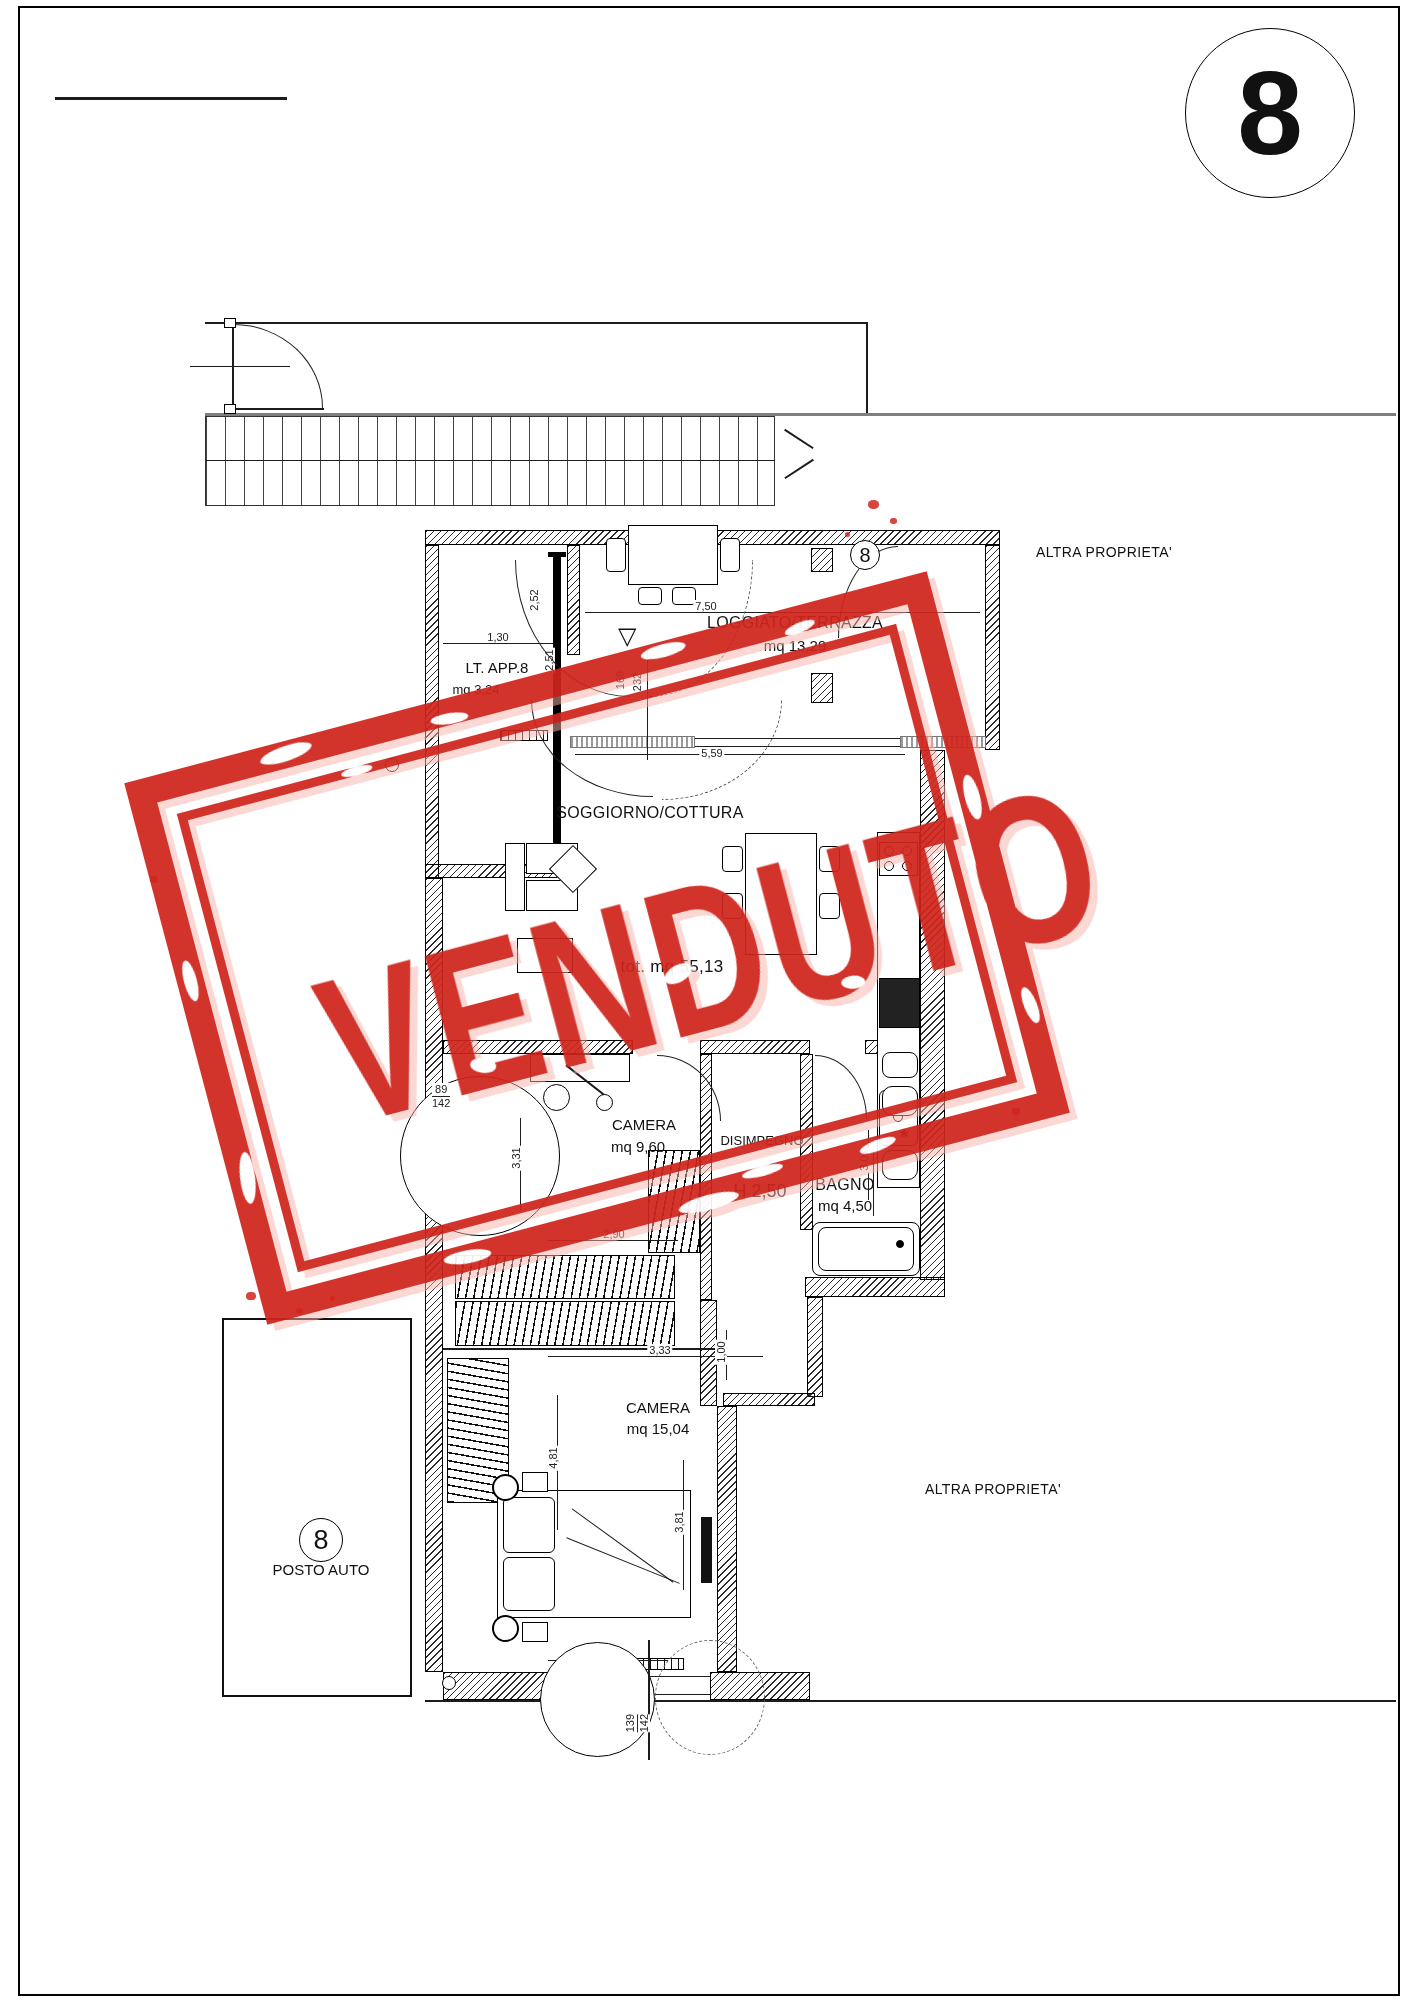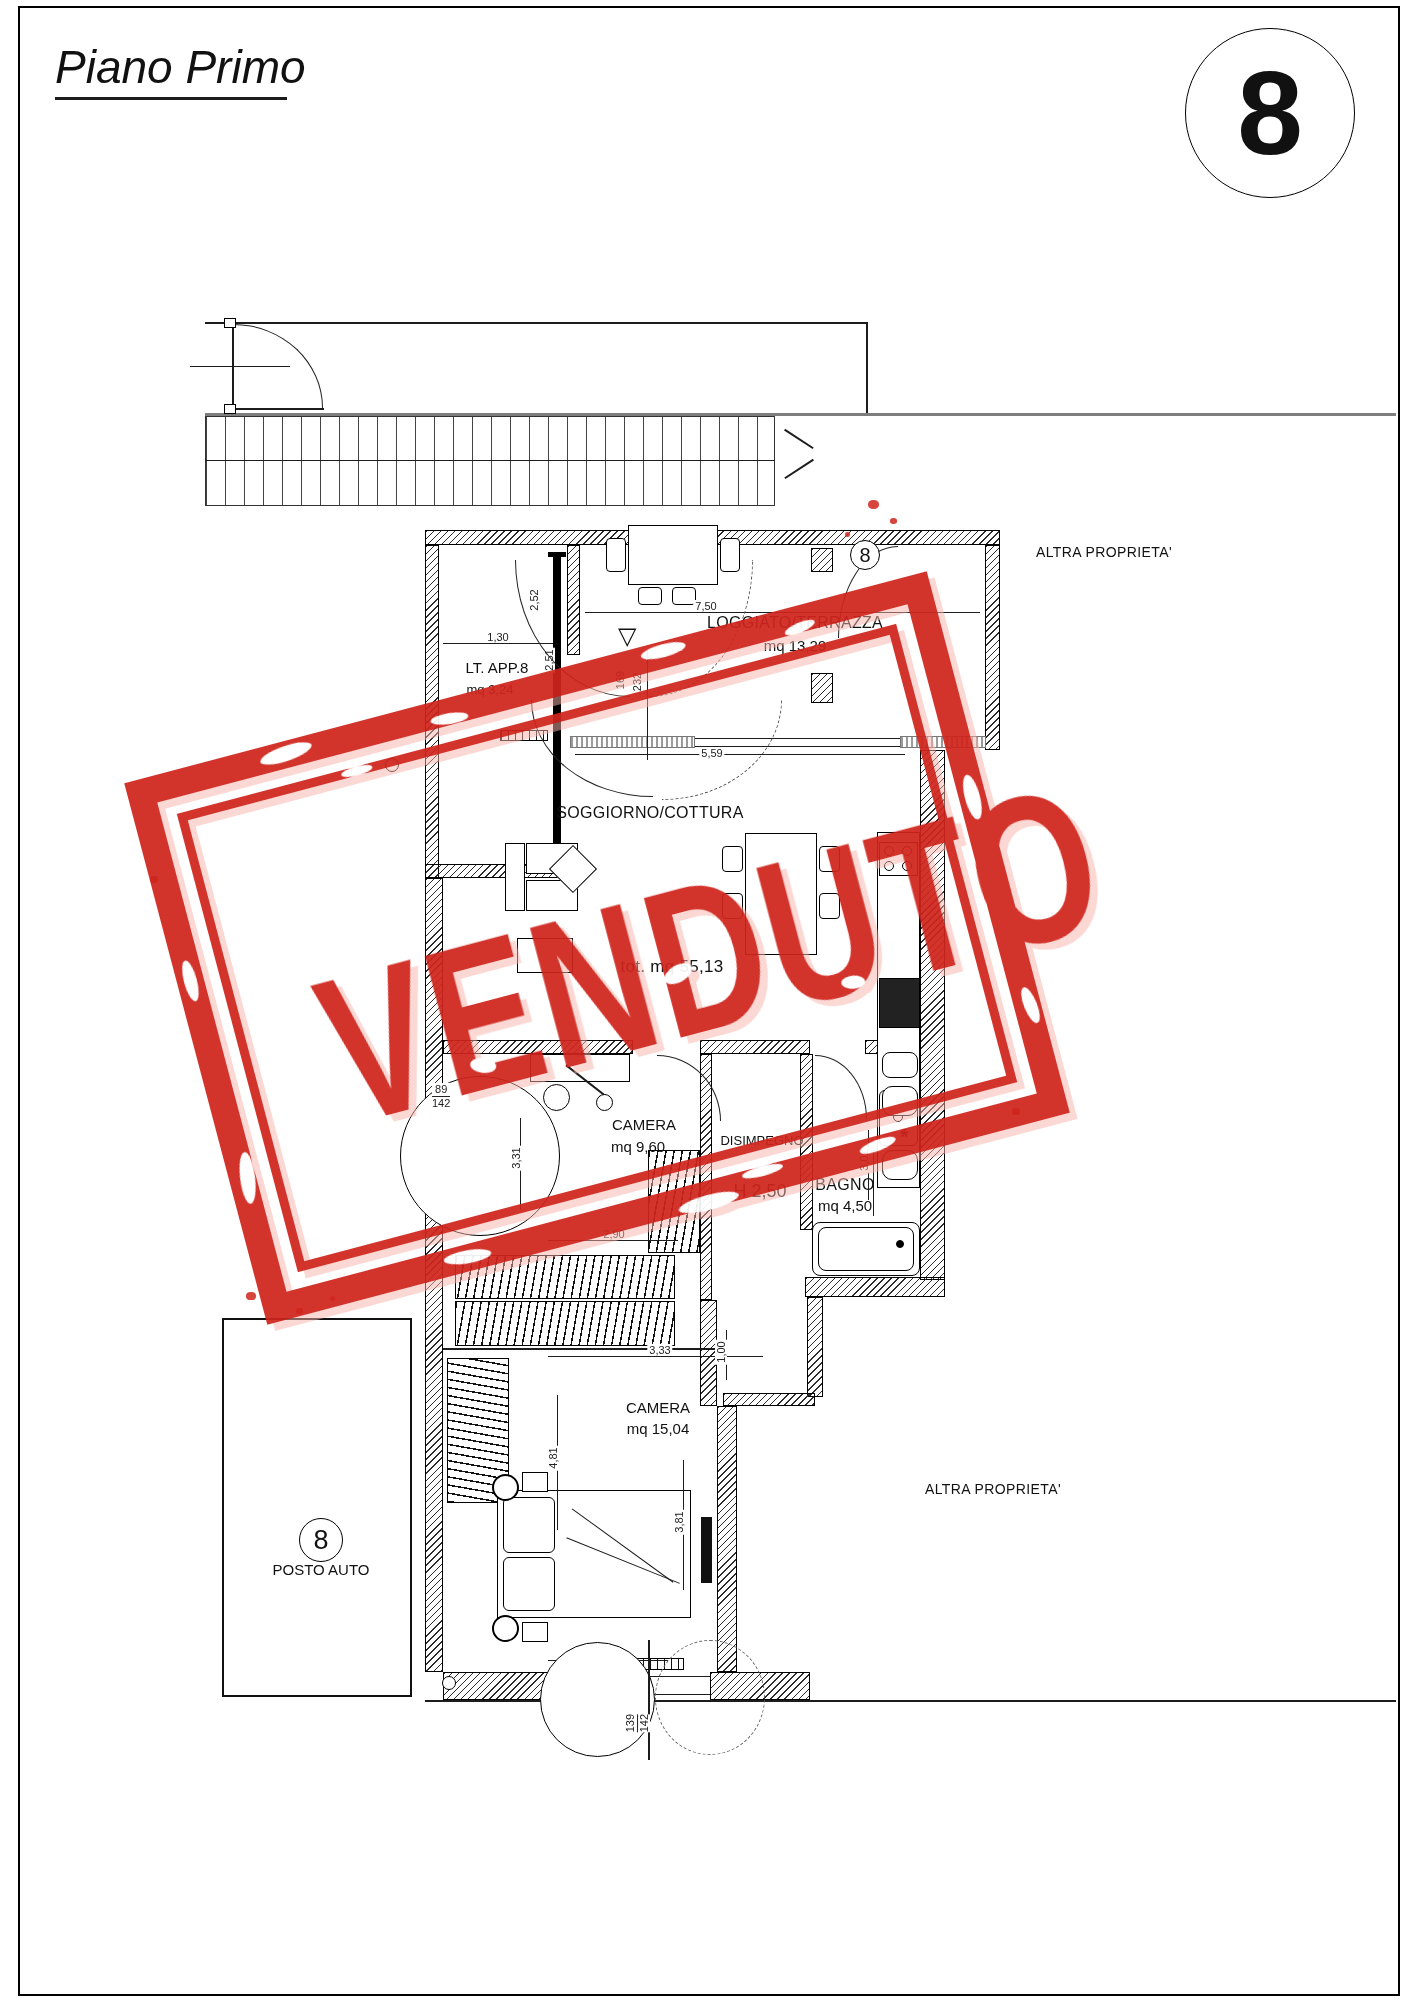--- a/index.html
+++ b/index.html
@@ -39,21 +39,20 @@
   .fr span+span{border-top:1px solid #222}
   .frv{transform:rotate(-90deg);transform-origin:center}
 </style>
 </head>
 <body>
 
 <div id="sheet">
 
   <div class="abs frame" style="left:18px;top:6px;width:1378px;height:1986px"></div>
 
-  <div class="abs" style="left:55px;top:40px;font-size:46px;font-style:italic;font-weight:500">Piano Primo</div>
   <div class="abs ln" style="left:55px;top:97px;width:232px;height:3px"></div>
 
   <div class="abs circ" style="left:1185px;top:28px;width:170px;height:170px;border-width:1.6px"></div>
   <div class="abs" style="left:1270px;top:45px;transform:translateX(-50%);font-size:118px;font-weight:700">8</div>
 
   <div class="abs ln" style="left:205px;top:322px;width:663px;height:2px"></div>
   <div class="abs ln" style="left:866px;top:322px;width:2px;height:92px"></div>
   <div class="abs lngray" style="left:205px;top:413px;width:1191px;height:3px"></div>
   <div class="abs stairs" style="left:205px;top:416px;width:570px;height:90px"></div>
   <div class="abs ln" style="left:205px;top:460px;width:570px;height:1px"></div>
@@ -86,21 +85,21 @@
   <div class="abs circ" style="left:850px;top:540px;width:30px;height:30px"></div>
   <div class="abs" style="left:865px;top:544px;transform:translateX(-50%);font-size:20px">8</div>
 
   <div class="abs box" style="left:628px;top:525px;width:90px;height:60px"></div>
   <div class="abs box" style="left:606px;top:538px;width:20px;height:34px;border-radius:4px"></div>
   <div class="abs box" style="left:720px;top:538px;width:20px;height:34px;border-radius:4px"></div>
   <div class="abs box" style="left:638px;top:587px;width:24px;height:18px;border-radius:4px"></div>
   <div class="abs box" style="left:672px;top:587px;width:24px;height:18px;border-radius:4px"></div>
 
   <div class="abs lbl" style="left:497px;top:660px">LT. APP.8</div>
-  <div class="abs lbl2" style="left:490px;top:682px">mq 3,24</div>
+  <div class="abs lbl2" style="left:476px;top:682px">mq 3,24</div>
   <div class="abs lbl big" style="left:795px;top:614px">LOGGIATO/TERRAZZA</div>
   <div class="abs lbl" style="left:795px;top:638px">mq 13,29</div>
 
   <div class="abs ln" style="left:443px;top:643px;width:110px;height:1px"></div>
   <div class="abs dim" style="left:498px;top:631px">1,30</div>
   <div class="abs dimv" style="left:549px;top:660px">2,51</div>
   <div class="abs dimv" style="left:534px;top:600px">2,52</div>
   <div class="abs ln" style="left:585px;top:612px;width:395px;height:1px"></div>
   <div class="abs dim" style="left:706px;top:600px">7,50</div>
   <div class="abs" style="left:618px;top:622px;font-size:24px">▽</div>

